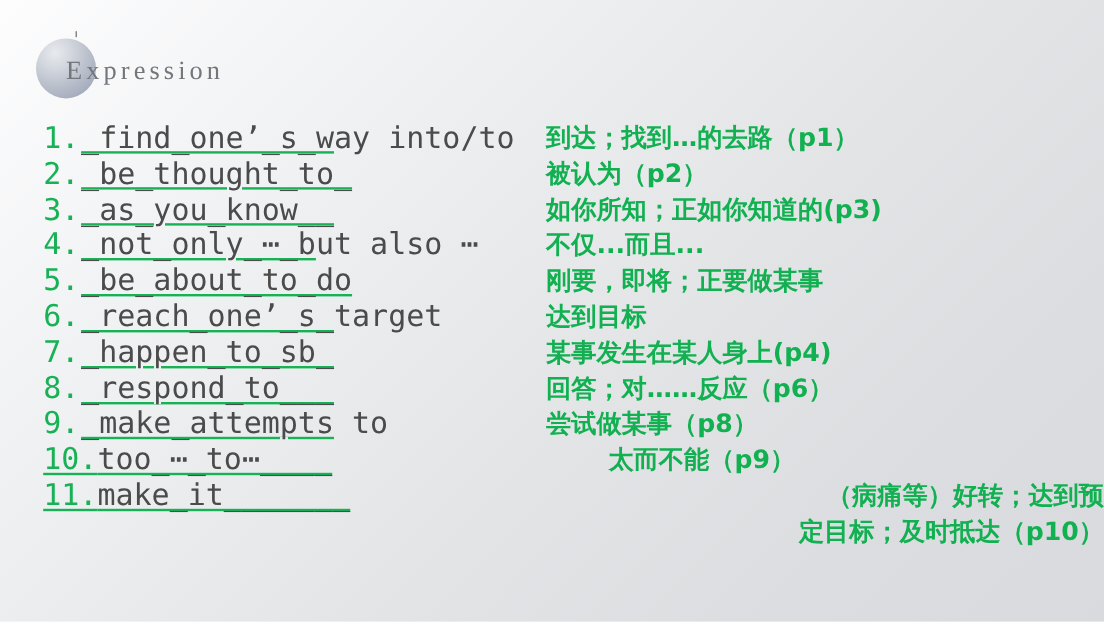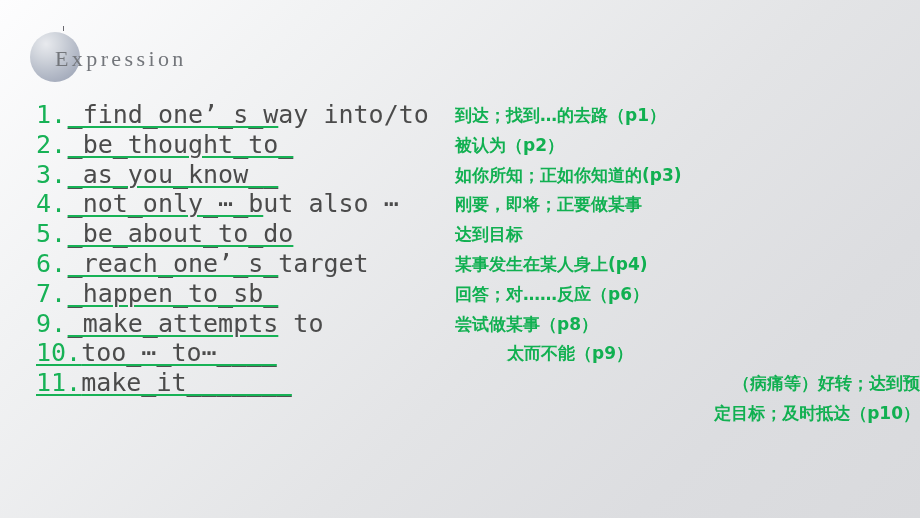--- a/index.html
+++ b/index.html
@@ -100,21 +100,21 @@
     display: inline-block;
   }
   #en-col .plain { color: #4b4b4b; }
 
   #zh-col {
     position: absolute;
     left: 455px;
     top: 101px;
     width: 465px;
     font-family: "DejaVu Sans", "Liberation Sans", sans-serif;
-    font-size: 17px;
+    font-size: 21px;
     line-height: 29.8px;
     color: #11b051;
     font-weight: bold;
     white-space: nowrap;
     z-index: 1;
   }
   #zh-col .row {
     height: 29.8px;
     display: block;
     white-space: nowrap;
@@ -134,29 +134,31 @@
   </div>
 
   <div id="en-col">
       <div class="row"><span class="num w1">1.</span><span class="ul">_find_one’_s_w</span><span class="plain">ay into/to</span></div>
       <div class="row"><span class="num w1">2.</span><span class="ul">_be_thought_to_</span></div>
       <div class="row"><span class="num w1">3.</span><span class="ul">_as_you_know__</span></div>
       <div class="row"><span class="num w1">4.</span><span class="ul">_not_only_⋯_b</span><span class="plain">ut also ⋯</span></div>
       <div class="row"><span class="num w1">5.</span><span class="ul">_be_about_to_do</span></div>
       <div class="row"><span class="num w1">6.</span><span class="ul">_reach_one’_s_</span><span class="plain">target</span></div>
       <div class="row"><span class="num w1">7.</span><span class="ul">_happen_to_sb_</span></div>
+      <div class="row"><span class="num w1">8.</span><span class="ul">_respond_to___</span></div>
       <div class="row"><span class="num w1">9.</span><span class="ul">_make_attempts</span><span class="plain"> to</span></div>
       <div class="row"><span class="ul-num w2">10.</span><span class="ul">too_⋯_to⋯____</span></div>
       <div class="row"><span class="ul-num w2">11.</span><span class="ul">make_it_______</span></div>
     </div>
 
   <div id="zh-col">
       <div class="row">到达；找到…的去路（p1）</div>
       <div class="row">被认为（p2）</div>
       <div class="row">如你所知；正如你知道的(p3)</div>
+      <div class="row">不仅...而且...</div>
       <div class="row">刚要，即将；正要做某事</div>
       <div class="row">达到目标</div>
       <div class="row">某事发生在某人身上(p4)</div>
       <div class="row">回答；对……反应（p6）</div>
       <div class="row">尝试做某事（p8）</div>
       <div class="row indent1">太而不能（p9）</div>
       <div class="row indent2">（病痛等）好转；达到预</div>
       <div class="row indent2">定目标；及时抵达（p10）</div>
     </div>
 

